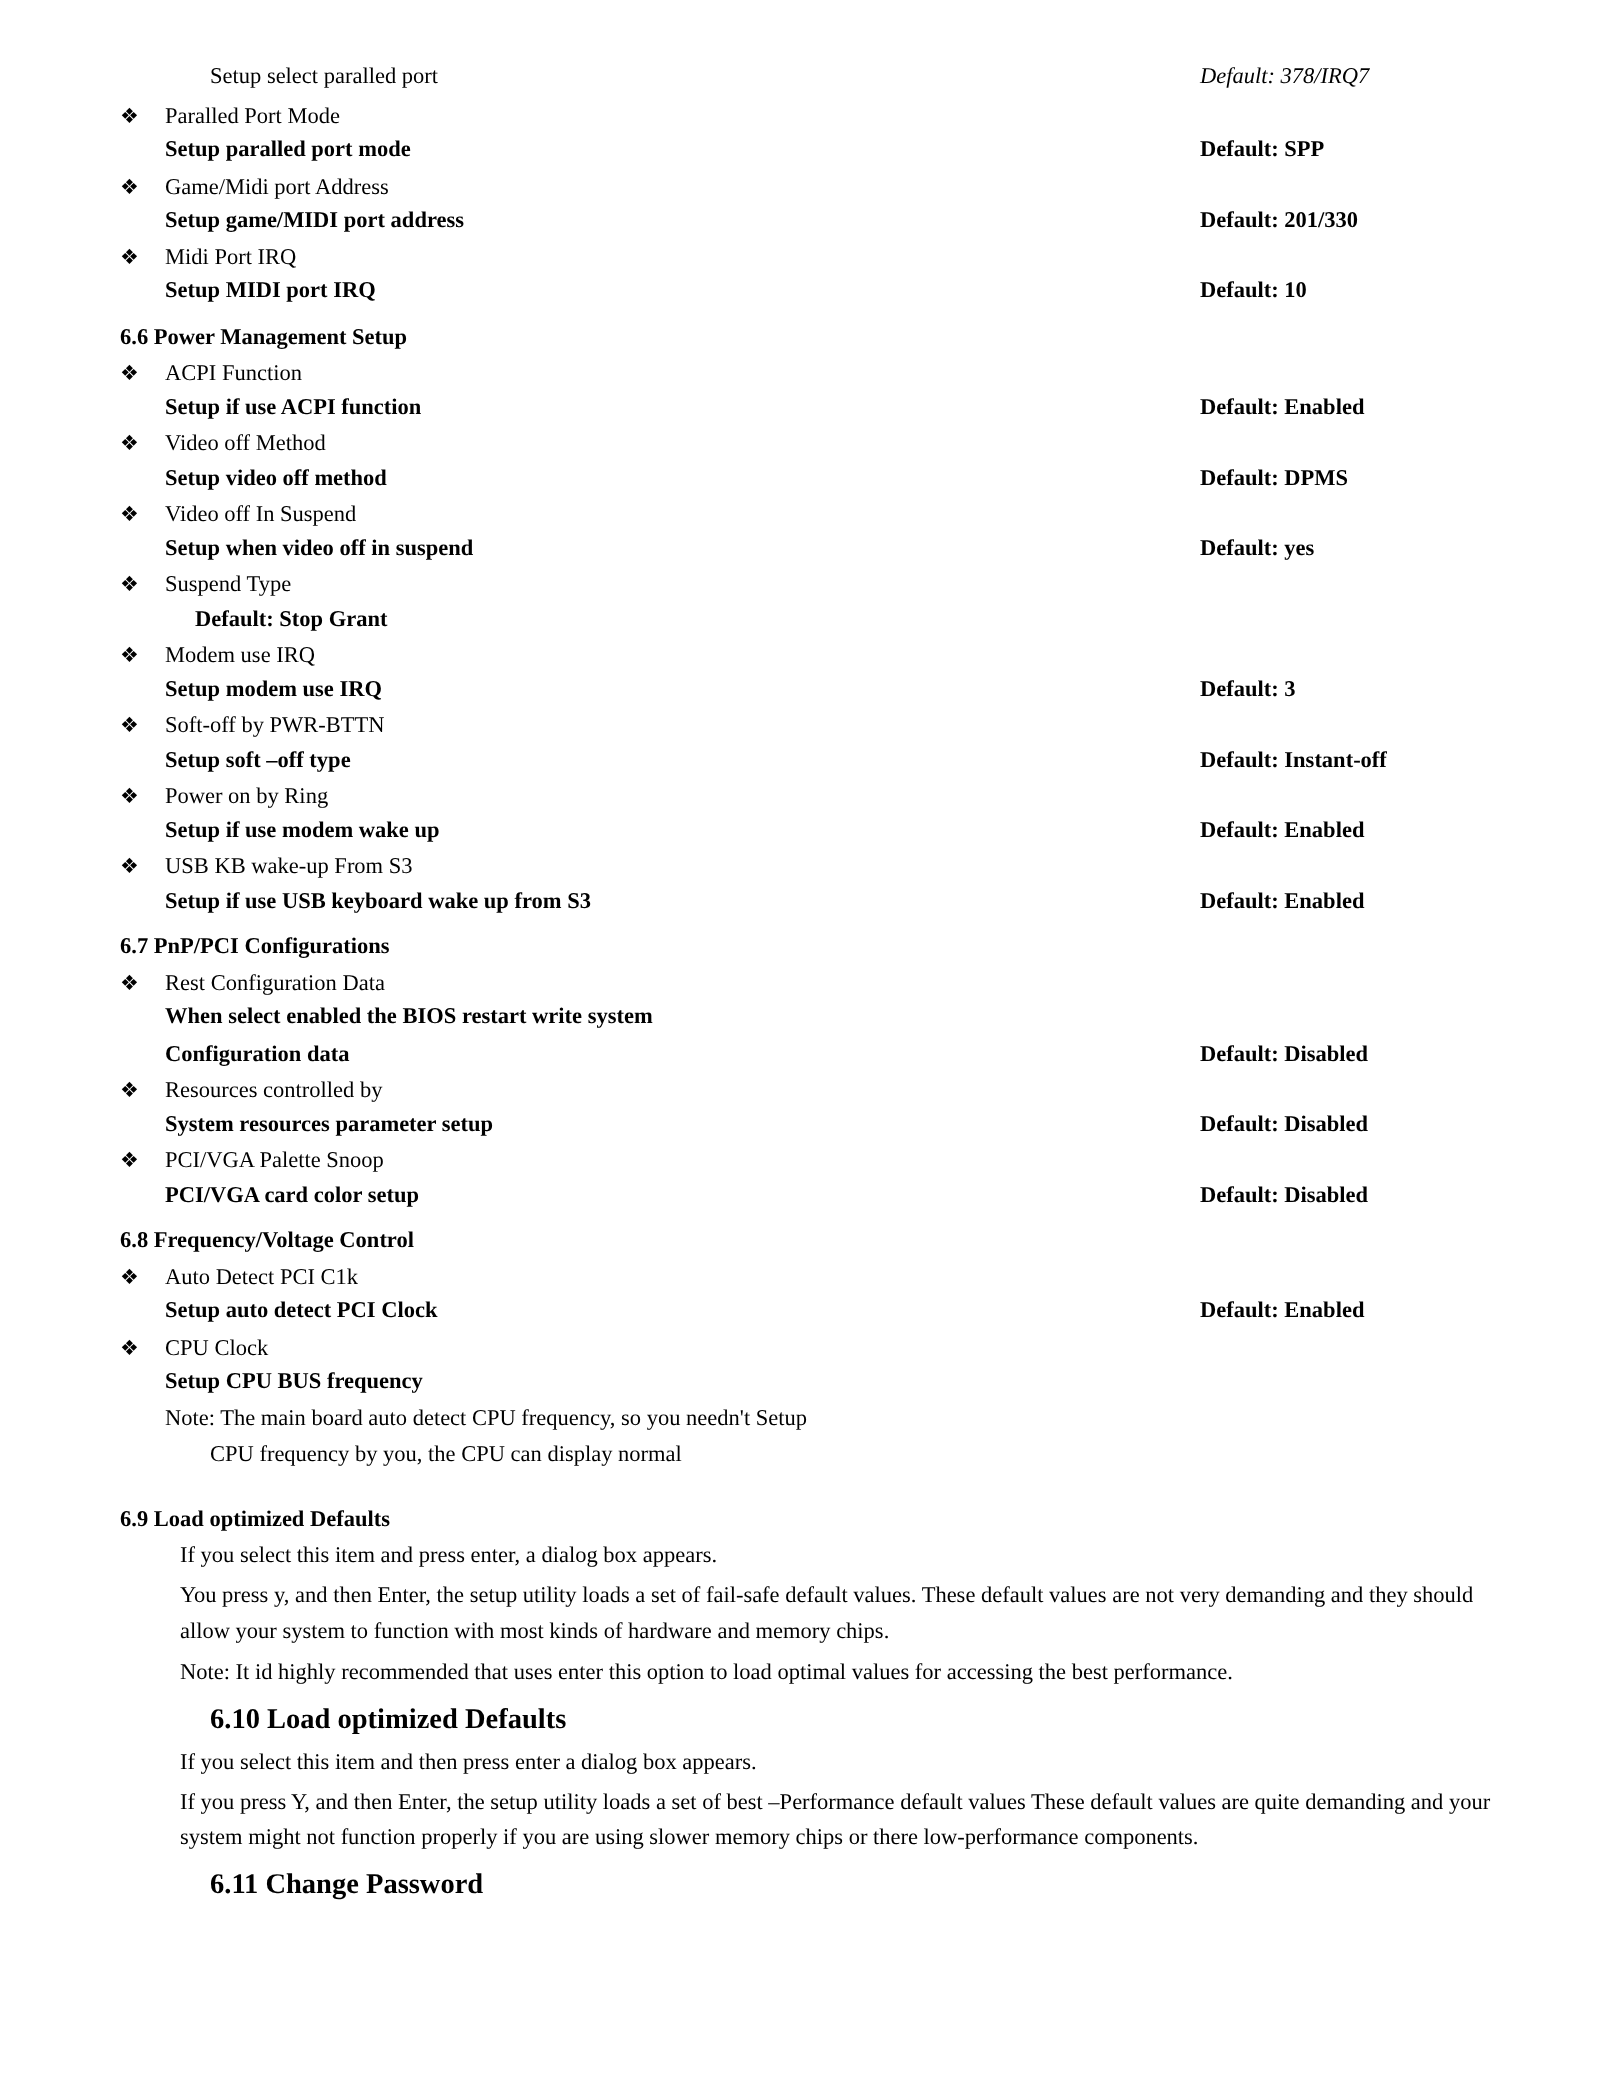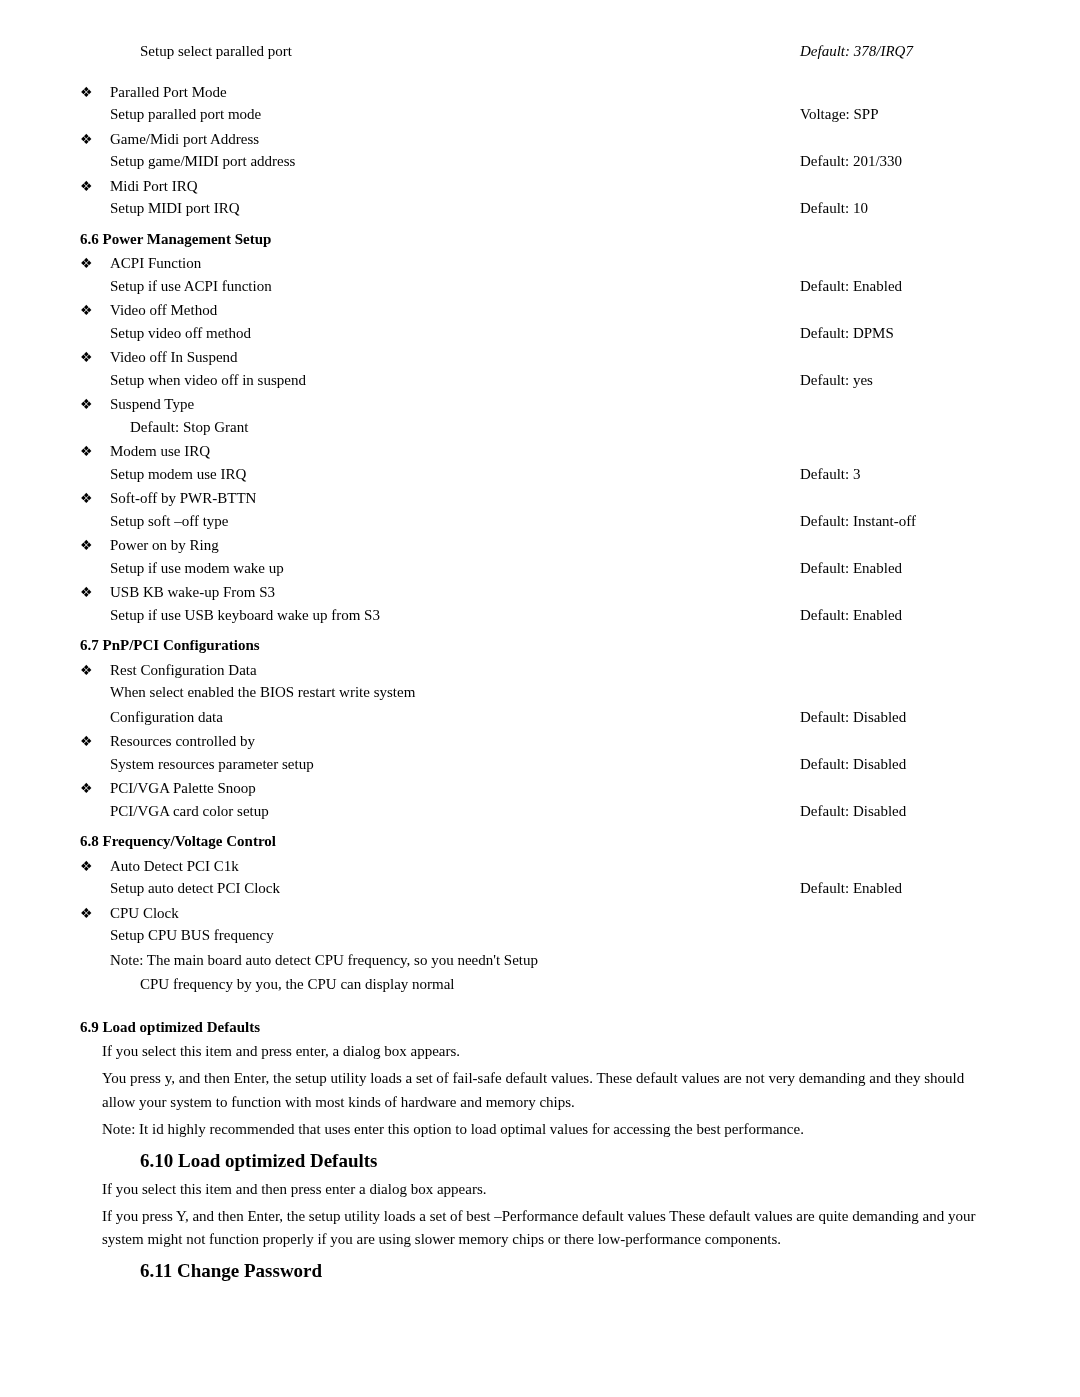--- a/index.html
+++ b/index.html
@@ -34,20 +34,21 @@
       padding-top: 1px;
     }
     .item-title {
       font-size: 15px;
     }
     .item-desc-row {
       display: flex;
       align-items: flex-end;
       padding-left: 30px;
       margin-bottom: 2px;
+      font-weight: bold;
     }
     .item-desc {
       flex: 1;
       font-size: 15px;
     }
     .item-default {
       min-width: 220px;
       text-align: left;
       font-size: 15px;
       padding-left: 20px;
@@ -58,36 +59,36 @@
       margin-top: 2px;
       margin-bottom: 2px;
     }
     .sub-note {
       font-size: 15px;
       margin-left: 60px;
       margin-bottom: 20px;
     }
     .paragraph {
       font-size: 15px;
-      margin-left: 22px;
+      margin-left: 40px;
       margin-bottom: 4px;
       line-height: 1.55;
     }
     .sub-section-header {
       font-weight: bold;
       font-size: 19px;
       margin-left: 60px;
       margin-top: 6px;
       margin-bottom: 2px;
     }
     .top-desc-row {
       display: flex;
       align-items: center;
       padding-left: 60px;
-      margin-bottom: 18px;
+      margin-bottom: 4px;
     }
     .top-desc {
       flex: 1;
       font-size: 15px;
     }
     .top-default {
       min-width: 220px;
       text-align: left;
       font-size: 15px;
       padding-left: 20px;
@@ -101,21 +102,21 @@
   <span class="top-desc">Setup select paralled port</span>
   <span class="top-default">Default: 378/IRQ7</span>
 </div>
 
 <div class="item-row">
   <span class="bullet">❖</span>
   <span class="item-title">Paralled Port Mode</span>
 </div>
 <div class="item-desc-row">
   <span class="item-desc">Setup paralled port mode</span>
-  <span class="item-default">Voltage: SPP</span>
+  <span class="item-default">Default: SPP</span>
 </div>
 
 <div class="item-row">
   <span class="bullet">❖</span>
   <span class="item-title">Game/Midi port Address</span>
 </div>
 <div class="item-desc-row">
   <span class="item-desc">Setup game/MIDI port address</span>
   <span class="item-default">Default: 201/330</span>
 </div>

